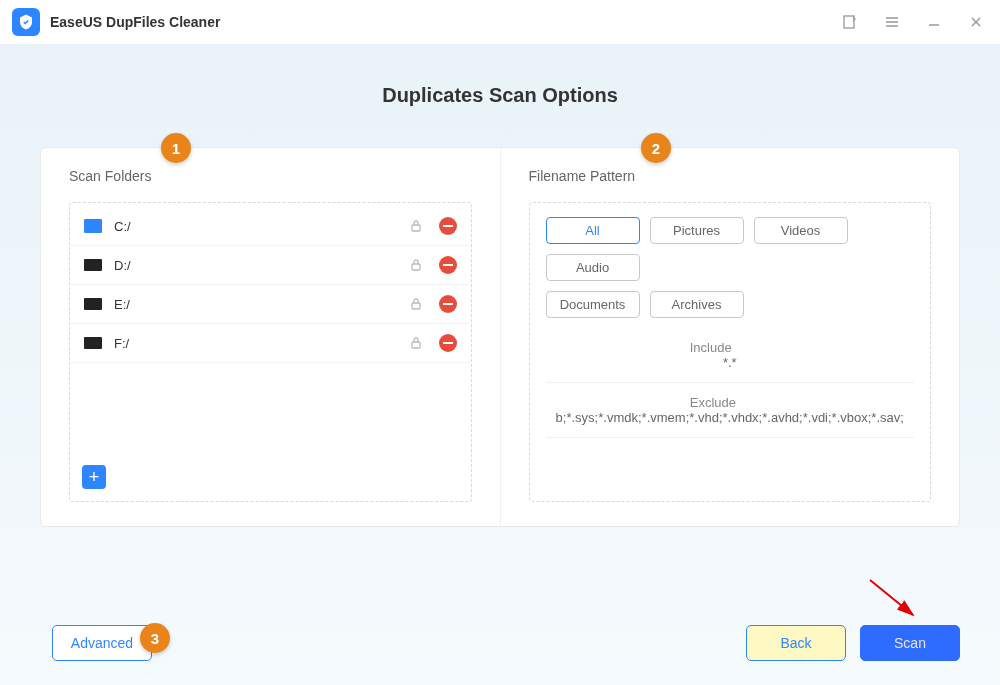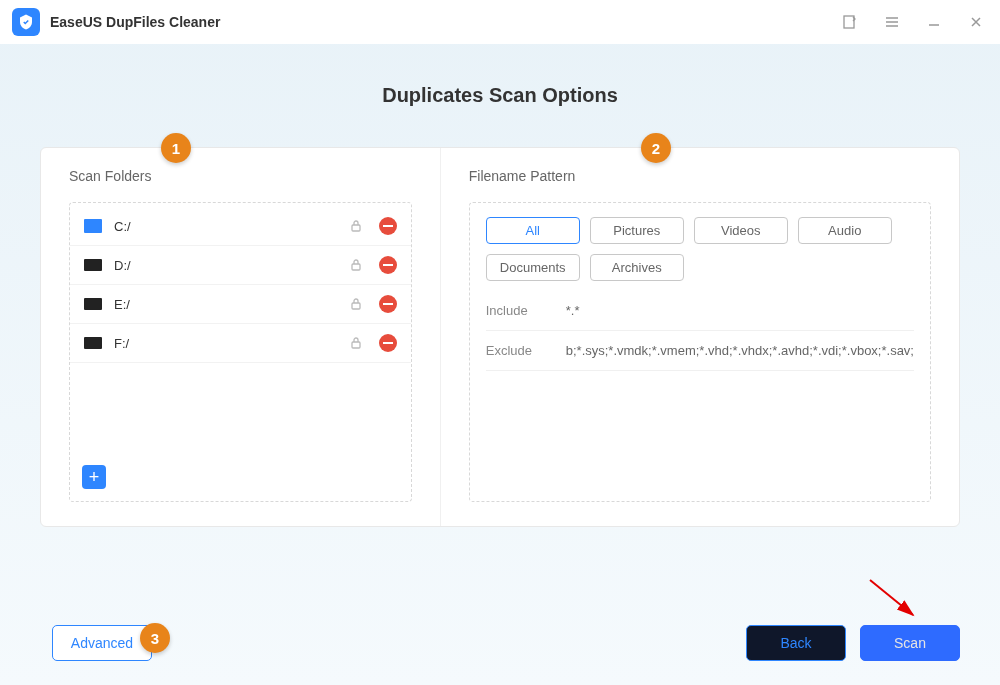--- a/index.html
+++ b/index.html
@@ -29,28 +29,28 @@
 .drive-label { font-size: 13px; color: #333; flex: 1; }
 .lock-icon { width: 18px; height: 18px; color: #bbb; margin-right: 14px; display: flex; align-items: center; justify-content: center; }
 .remove-btn { width: 18px; height: 18px; background: #e74c3c; border-radius: 50%; display: flex; align-items: center; justify-content: center; cursor: pointer; }
 .remove-btn::before { content: ''; width: 10px; height: 2px; background: #fff; }
 .add-btn { position: absolute; bottom: 12px; left: 12px; width: 24px; height: 24px; background: #2e86ff; border-radius: 4px; display: flex; align-items: center; justify-content: center; cursor: pointer; color: #fff; font-size: 18px; line-height: 1; }
 
 .pattern-box { border: 1px dashed #d8d8d8; border-radius: 4px; height: 300px; padding: 14px 16px; }
 .cat-row { display: flex; gap: 10px; margin-bottom: 10px; flex-wrap: wrap; }
 .cat-btn { border: 1px solid #c8c8c8; border-radius: 4px; padding: 5px 0; font-size: 13px; color: #666; text-align: center; cursor: pointer; width: 94px; }
 .cat-btn.active { border-color: #2e86ff; color: #2e86ff; }
-.pattern-field { display: flex; align-items: center; padding: 12px 0; border-bottom: 1px solid #f0f0f0; font-size: 13px; }
+.pattern-field { display: flex; align-items: center; padding: 12px 0; border-bottom: 1px solid #f0f0f0; font-size: 13px; flex-direction: column; }
 .pattern-label { width: 80px; color: #888; }
 .pattern-value { color: #666; flex: 1; white-space: nowrap; overflow: hidden; }
 
 .footer { position: absolute; bottom: 24px; left: 40px; right: 40px; display: flex; align-items: center; padding-left: 12px; }
 .btn { border-radius: 5px; padding: 9px 0; font-size: 14px; cursor: pointer; text-align: center; min-width: 100px; }
 .btn-advanced { border: 1.5px solid #2e86ff; color: #2e86ff; background: #fff; }
-.btn-back { border: 1.5px solid #2e86ff; color: #2e86ff; background: #0f172a; margin-left: auto; margin-right: 14px; }
+.btn-back { border: 1.5px solid #2e86ff; color: #2e86ff; background: #fef9c3; margin-left: auto; margin-right: 14px; }
 .btn-scan { background: #2e6bff; color: #e5e5e5; border: 1.5px solid #2e6bff; }
 
 .arrow { position: absolute; bottom: 60px; right: 75px; z-index: 4; }
 </style>
 </head>
 <body>
 
 <div class="titlebar">
   <div class="logo">
     <svg viewBox="0 0 24 24" fill="none">

